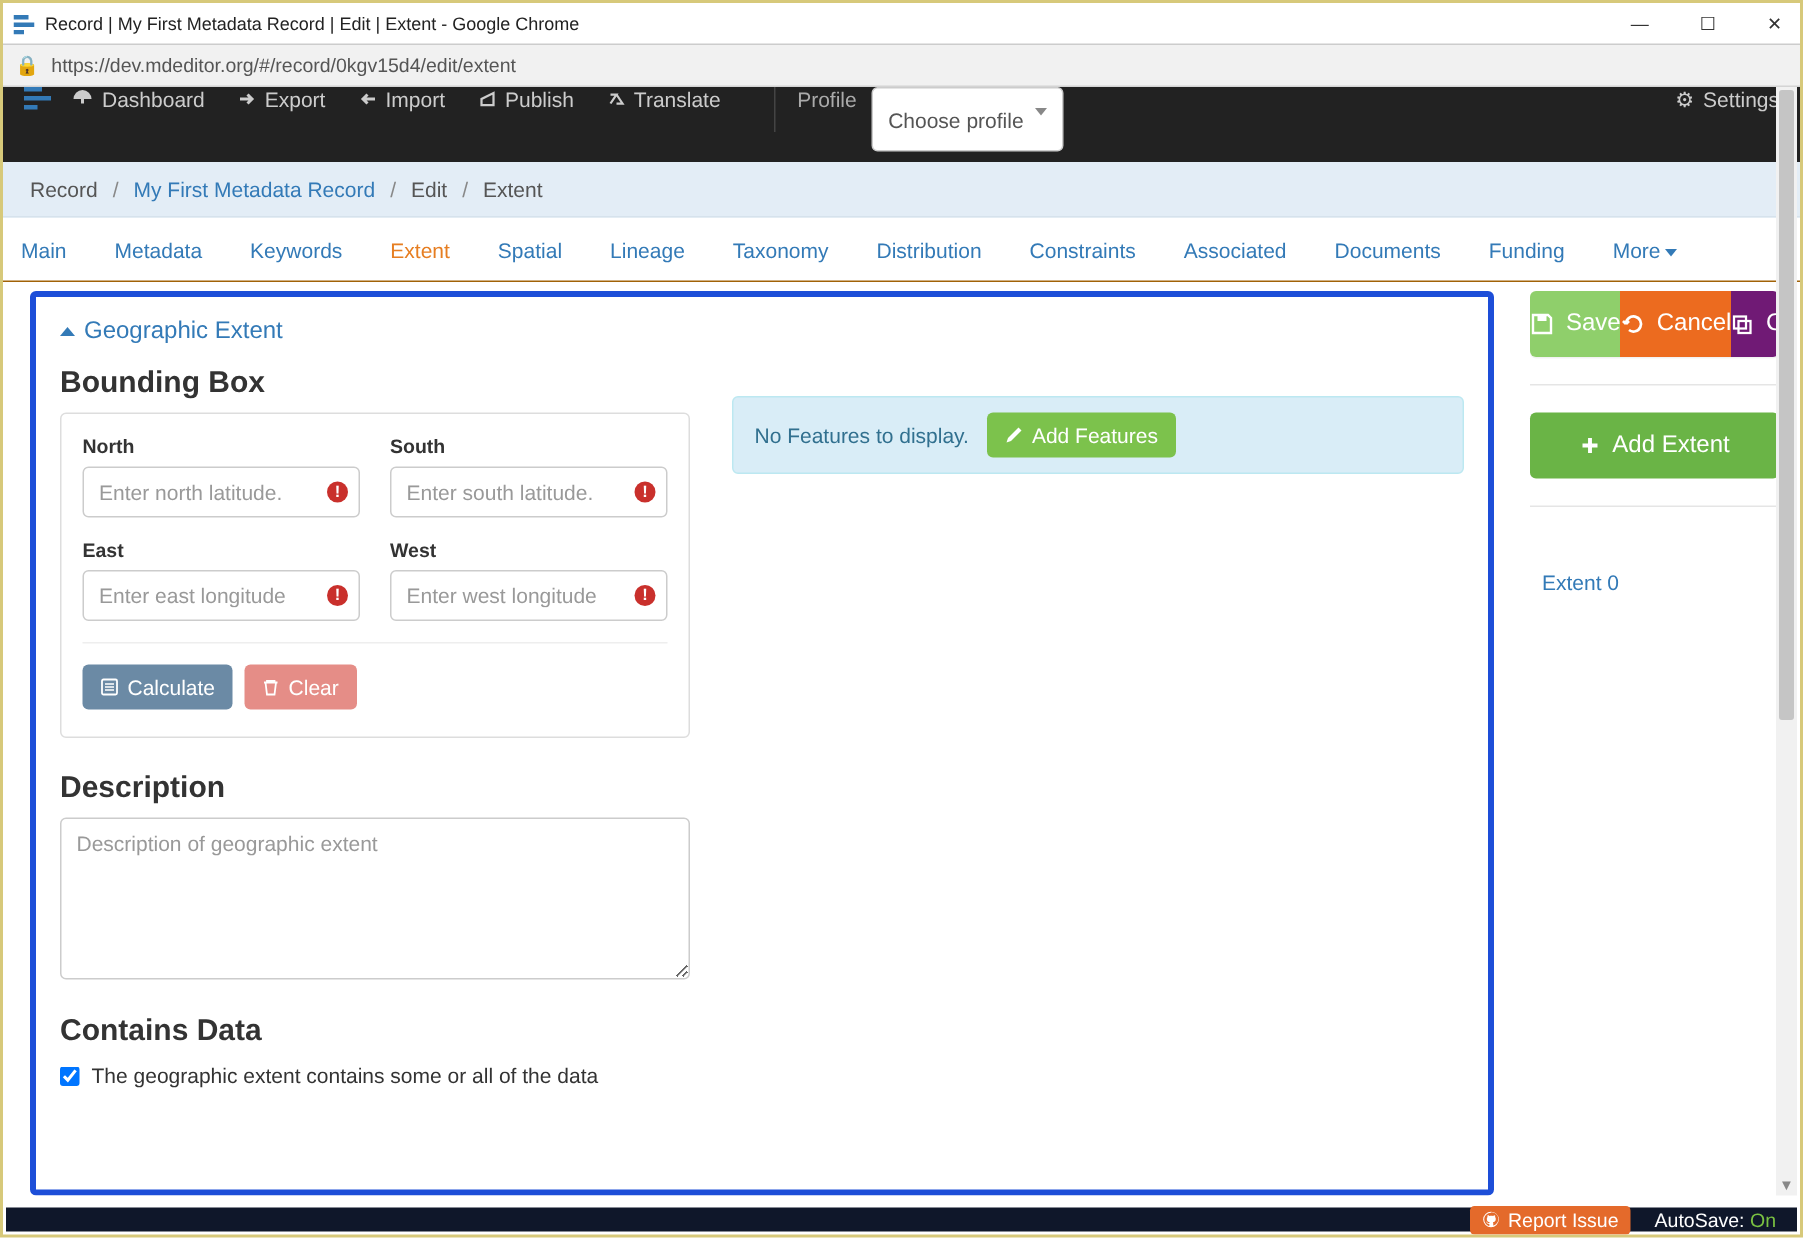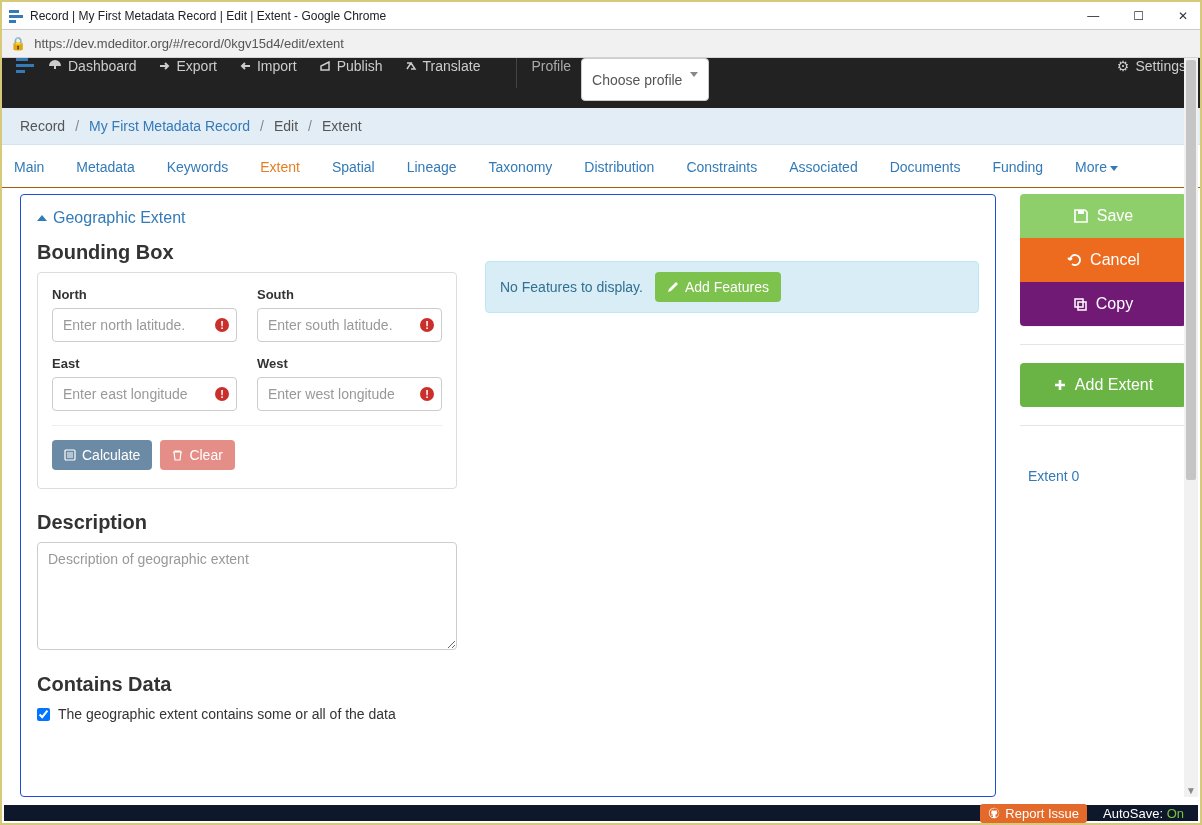--- a/index.html
+++ b/index.html
@@ -136,21 +136,21 @@
   .main-wrap {
     position:absolute;
     top:174px; left:0; right:14px; bottom:26px;
     overflow:hidden;
     padding:18px 0 0 18px;
     display:flex;
     gap:24px;
   }
   .panel-card {
     flex:1;
-    border:1px solid #1d4ed8;
+    border:4px solid #1d4ed8;
     border-radius:4px;
     background:#fff;
     padding:14px 16px 20px 16px;
     overflow:auto;
   }
   .panel-title {
     color:#337ab7;
     font-size:16px;
     margin-bottom:14px;
     display:flex;align-items:center;gap:6px;
@@ -197,21 +197,21 @@
   .btn-addfeat{background:#7cc24c;}
   .desc-area{margin-top:22px;}
   .desc-area textarea{
     width:100%;height:108px;border:1px solid #ccc;border-radius:4px;padding:8px 10px;font-size:14px;resize:both;color:#555;font-family:inherit;
   }
   .desc-area textarea::placeholder{color:#999;}
   .contains{margin-top:20px;}
   .contains .check-row{display:flex;align-items:center;gap:8px;margin-top:10px;color:#333;}
   
   .rightbar{width:166px;display:flex;flex-direction:column;}
-  .action-stack{display:flex;flex-direction:column;border-radius:4px;overflow:hidden;box-shadow:0 1px 0 rgba(0,0,0,0.05);}
+  .action-stack{display:flex;flex-direction:row;border-radius:4px;overflow:hidden;box-shadow:0 1px 0 rgba(0,0,0,0.05);}
   .action-stack .abtn{
     display:flex;align-items:center;justify-content:center;gap:8px;color:#fff;height:44px;font-size:16px;cursor:pointer;
   }
   .abtn.save{background:#8fcf6b;}
   .abtn.cancel{background:#ec6b1f;}
   .abtn.copy{background:#701a75;}
   .abtn.delete{background:#d9534f;}
   .rightbar hr{border:none;border-top:1px solid #e5e5e5;margin:18px 0;}
   .btn-addextent{
     background:#6ab446;color:#fff;height:44px;border-radius:4px;display:flex;align-items:center;justify-content:center;gap:8px;font-size:16px;cursor:pointer;

